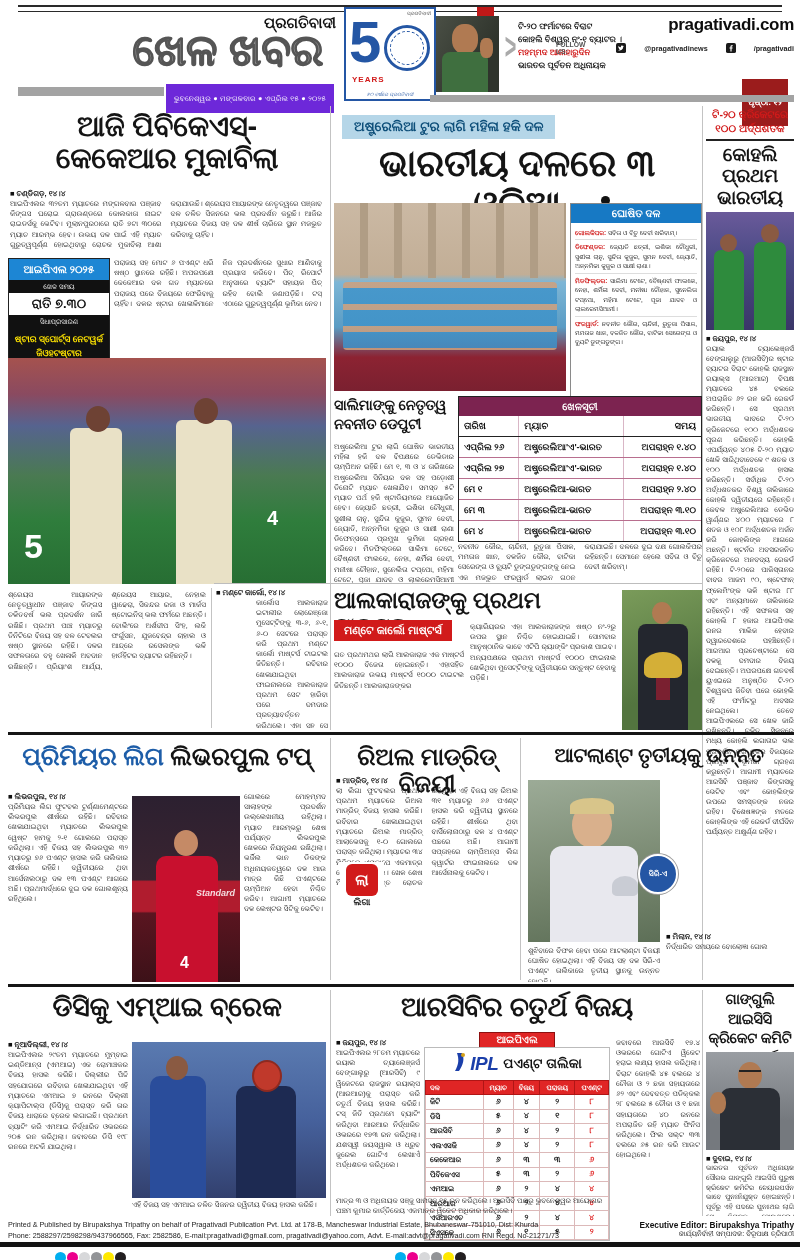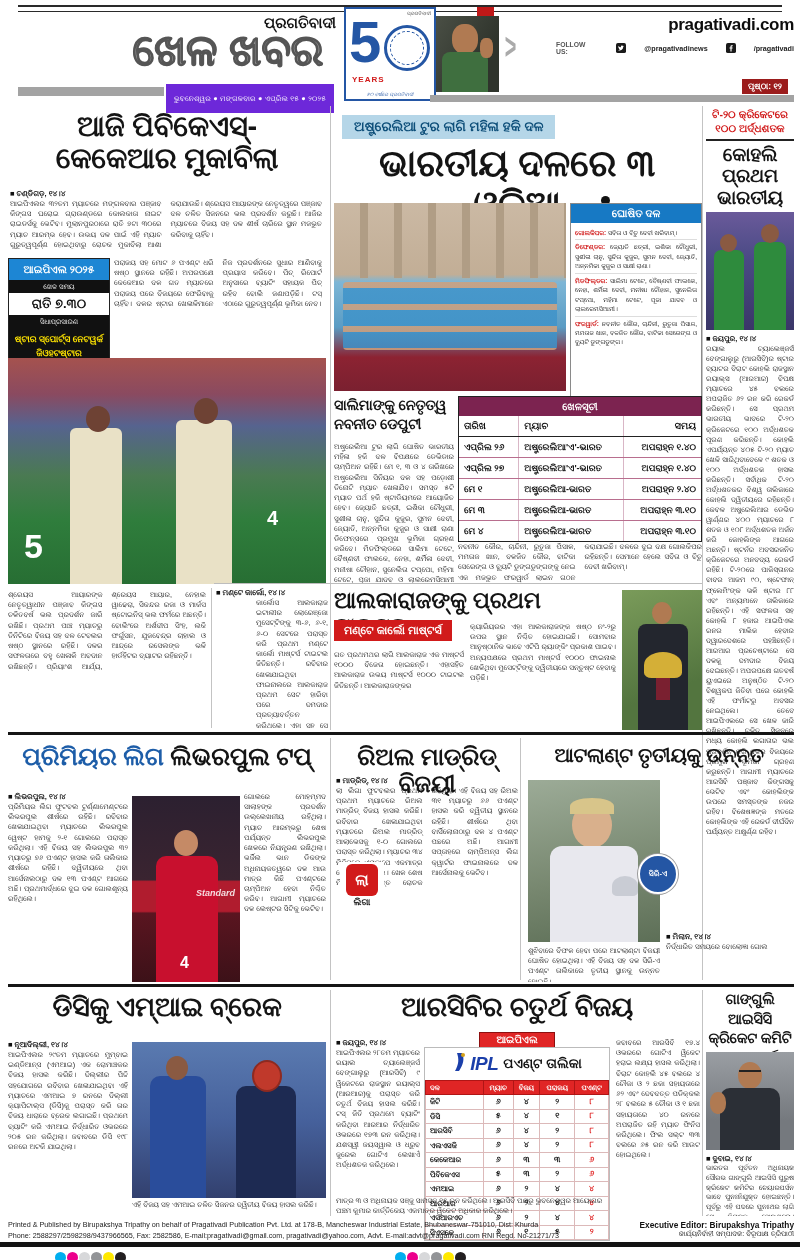--- a/index.html
+++ b/index.html
@@ -34,21 +34,21 @@
   .az-shirt{position:absolute;left:6px;top:36px;width:46px;height:40px;border-radius:8px 8px 0 0;background:#3f6f3f;}
   .az-hand{position:absolute;left:44px;top:22px;width:13px;height:20px;border-radius:40%;background:#b07a52;}
   .m-bracket{left:500px;top:26px;font-size:36px;color:#aaa;transform:scaleX(.55);font-weight:bold;}
   .m-quote{left:518px;top:20px;width:164px;font-size:8.4px;line-height:1.55;}
   .m-quote .q{font-weight:bold;color:#1a1a1a;}
   .m-quote .qa{font-weight:bold;color:#d11a1a;}
   .m-site{left:598px;top:15px;width:196px;text-align:right;font-size:17px;font-weight:800;color:#0d0d0d;letter-spacing:-.3px;}
   .m-follow{left:556px;top:41px;width:238px;display:flex;justify-content:flex-end;align-items:center;gap:18px;
             font-size:6.8px;color:#555;font-weight:bold;}
   .m-follow b{color:#222;font-size:7.2px;}
-  .m-page{left:742px;top:79px;background:#9b1c1c;color:#fff;font-size:8.5px;font-weight:bold;padding:2px 6px;}
+  .m-page{left:742px;top:79px;background:#9b1c1c;color:#fff;font-size:8.5px;font-weight:bold;padding:18px 6px;}
   .m-grayrule{left:430px;top:95px;width:364px;height:7px;background:#a3a3a3;}
   
   .ib{border:1px solid #222;text-align:center;background:#fff;}
   .ib-head{background:#1d86d4;color:#fff;font-size:10.5px;font-weight:800;padding:4px 2px;}
   .ib-k{background:#111;color:#fff;font-size:7px;padding:2.5px;}
   .ib-time{font-size:13px;font-weight:800;padding:3px;}
   .ib-bcast{background:#111;color:#ffe400;font-size:9px;font-weight:800;padding:5px 2px 7px;line-height:1.5;}
   
   .ph{overflow:hidden;}
   .pbks-ph{background:linear-gradient(180deg,#a5524e 0%,#8a4a60 16%,#56638f 30%,#4a7a52 52%,#2f7d3c 72%,#276e33 100%);}
@@ -136,20 +136,26 @@
     <span class="m-logo-bot">୫୦ ବର୍ଷରେ ପ୍ରଗତିବାଦୀ</span>
   </div>
 
   <div class="abs m-chip"></div>
   <div class="abs m-azhar ph">
     <span class="az-head"></span>
     <span class="az-shirt"></span>
     <span class="az-hand"></span>
   </div>
   <div class="abs m-bracket">&gt;</div>
+  <div class="abs m-quote">
+    <div class="q">ଟି-୨୦ ଫର୍ମାଟରେ ବିରାଟ</div>
+    <div class="q">କୋହଲି ବିଶ୍ୱର ନଂ-୧ ବ୍ୟାଟର ।</div>
+    <div class="qa">ମହମ୍ମଦ ଆଜାହାରୁଦିନ</div>
+    <div class="q">ଭାରତର ପୂର୍ବତନ ଅଧିନାୟକ</div>
+  </div>
 
   <div class="abs m-site">pragativadi.com</div>
   <div class="abs m-follow">
     <span>FOLLOW US:</span>
     <span><svg width="10" height="10" viewBox="0 0 16 16">
           <rect width="16" height="16" rx="3" fill="#1a1a1a"></rect>
           <path fill="#fff" d="M12.8 5.2c-.3.2-.7.3-1 .4.4-.3.7-.6.8-1.1-.4.2-.8.4-1.2.5A1.9 1.9 0 0 0 8 6.7 5.4 5.4 0 0 1 4 4.6a1.9 1.9 0 0 0 .6 2.6l-.9-.3c0 .9.6 1.7 1.5 1.9l-.8.1c.2.7.9 1.3 1.7 1.3A3.9 3.9 0 0 1 3.2 11 5.4 5.4 0 0 0 11.5 6.4v-.2c.4-.3.8-.6 1.3-1z"></path>
         </svg></span>
     <b>@pragativadinews</b>
     <span><svg width="10" height="10" viewBox="0 0 16 16">

